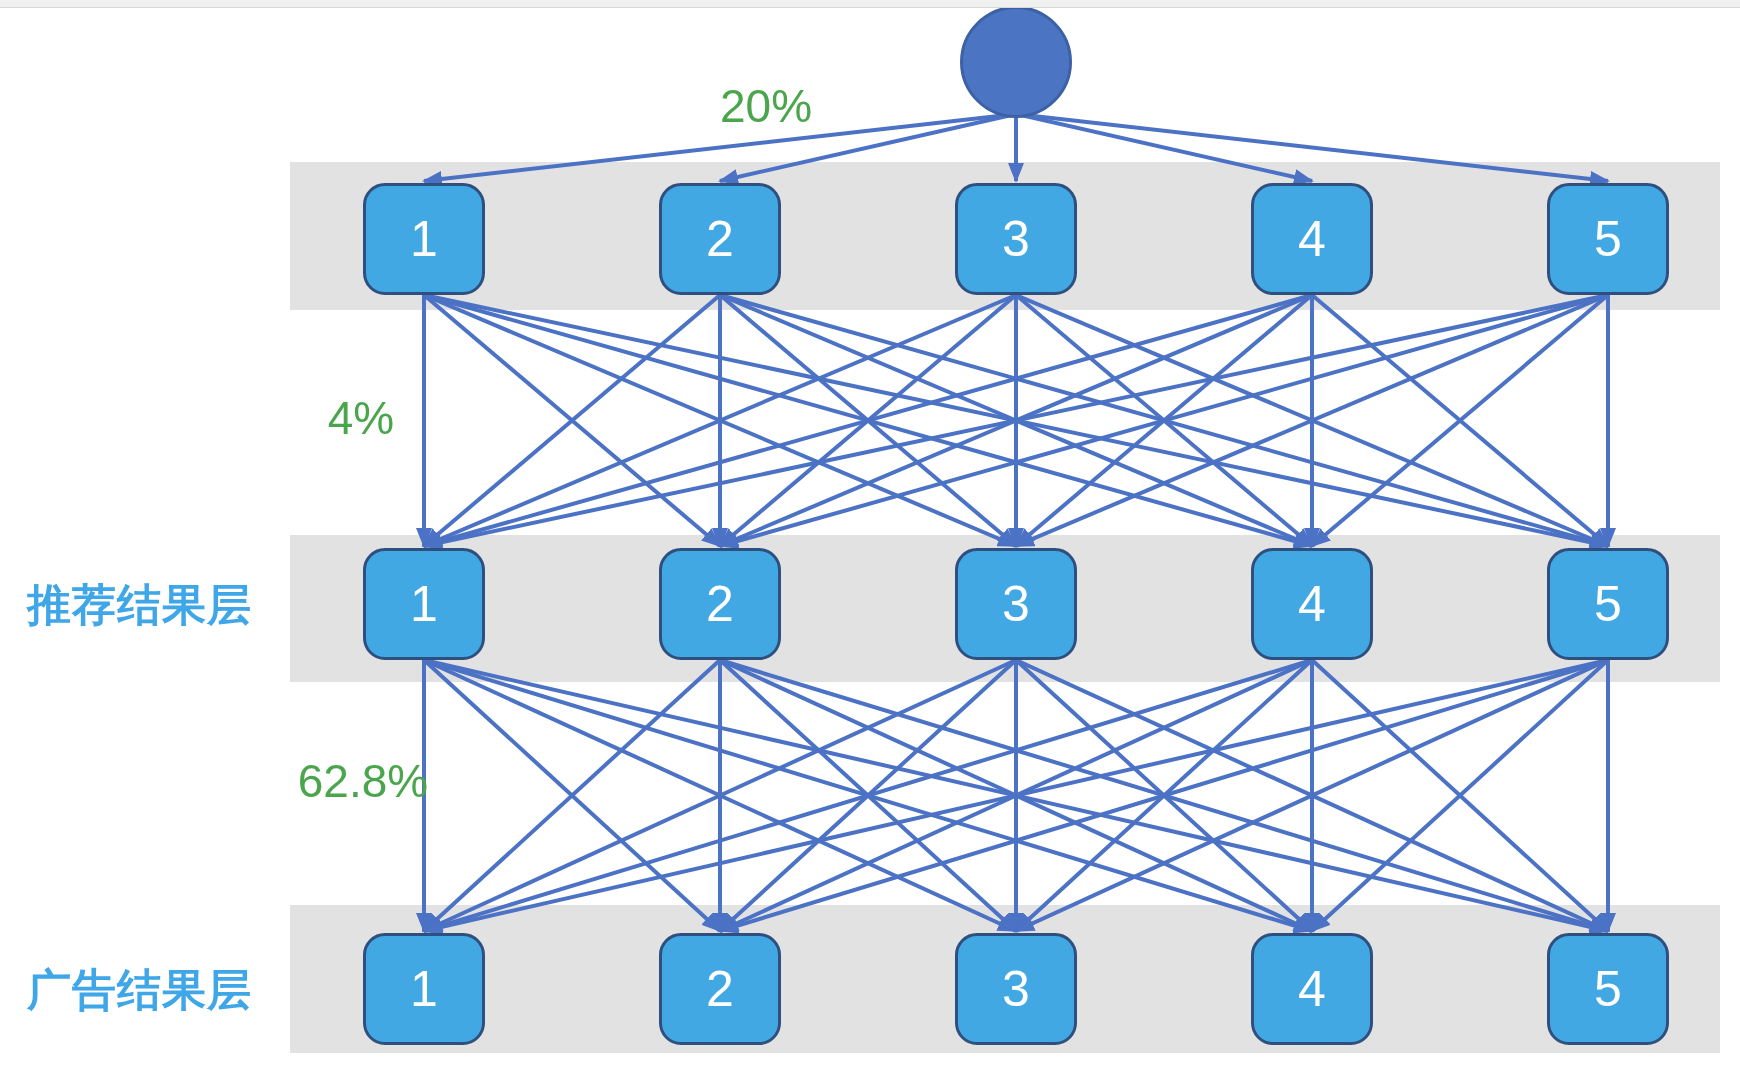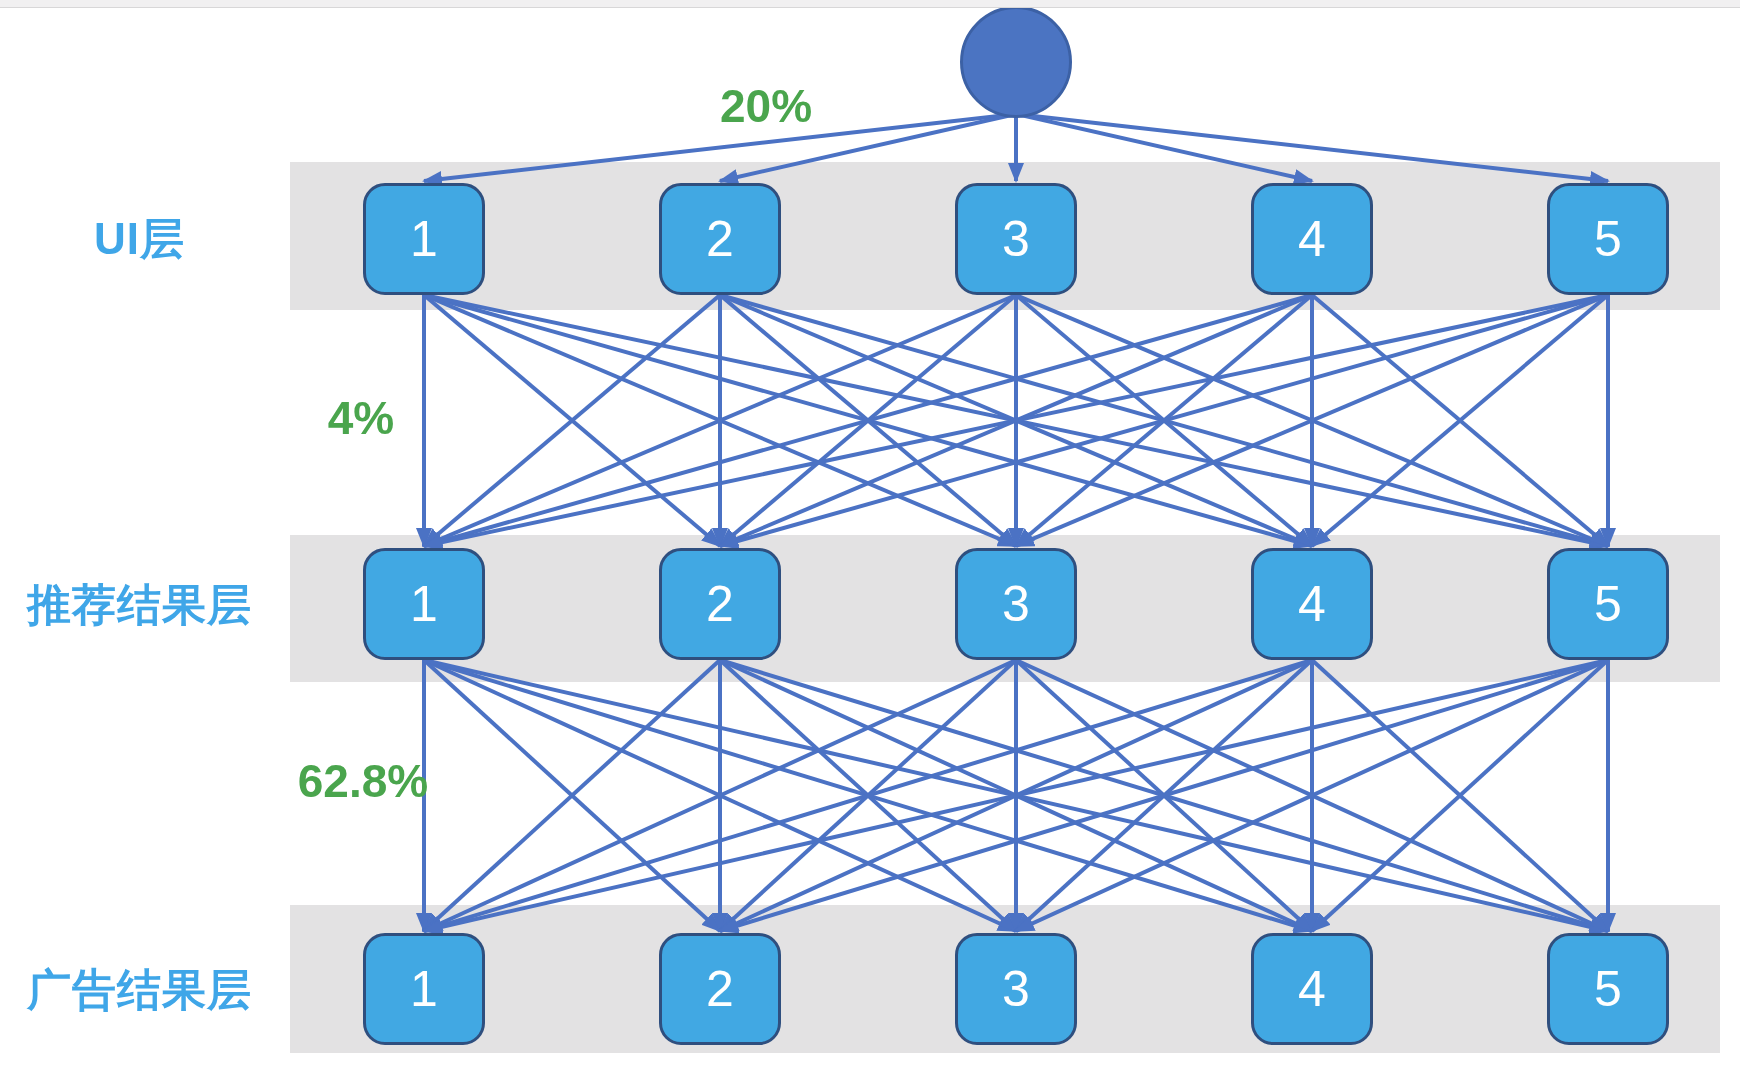--- a/index.html
+++ b/index.html
@@ -25,21 +25,21 @@
     display:flex;align-items:center;justify-content:center;
     color:var(--node-text);font-size:50px;font-weight:300;z-index:3;
   }
   .layer-label{
     position:absolute;left:17px;width:245px;text-align:center;
     color:var(--label-blue);font-size:44px;font-weight:700;z-index:4;
     transform:translateY(-50%);white-space:nowrap;letter-spacing:1px;
   }
   .rate-label{
     position:absolute;transform:translate(-50%,-50%);
-    color:var(--green);font-size:46px;font-weight:700;z-index:4;white-space:nowrap;text-align:right;
+    color:var(--green);font-size:46px;font-weight:400;z-index:4;white-space:nowrap;text-align:right;
   }
 </style>
 </head>
 <body>
 
 <div class="canvas" style="--node-fill: #41a8e3; --node-border: #2f4f7f; --root-fill: #4b74c2; --root-border: #3c61a5; --edge: #4b72c4; --band: #e3e2e3; --label-blue: #3fa6e8; --green: #4aa54d; --node-text: #ffffff;">
 
   <div class="top-strip"></div>
 
   <div class="band b0"></div>
@@ -122,21 +122,20 @@
   <div class="node" style="left:955px;top:548px">3</div>
   <div class="node" style="left:1251px;top:548px">4</div>
   <div class="node" style="left:1547px;top:548px">5</div>
 
   <div class="node" style="left:363px;top:933px">1</div>
   <div class="node" style="left:659px;top:933px">2</div>
   <div class="node" style="left:955px;top:933px">3</div>
   <div class="node" style="left:1251px;top:933px">4</div>
   <div class="node" style="left:1547px;top:933px">5</div>
 
-  <div class="layer-label" style="top:239px">UI层</div>
   <div class="layer-label" style="top:605px">推荐结果层</div>
   <div class="layer-label" style="top:990px">广告结果层</div>
 
   <div class="rate-label" style="left:766px;top:106px">20%</div>
   <div class="rate-label" style="left:361px;top:418px">4%</div>
   <div class="rate-label" style="left:363px;top:781px">62.8%</div>
 
 </div>
 
 </body></html>

